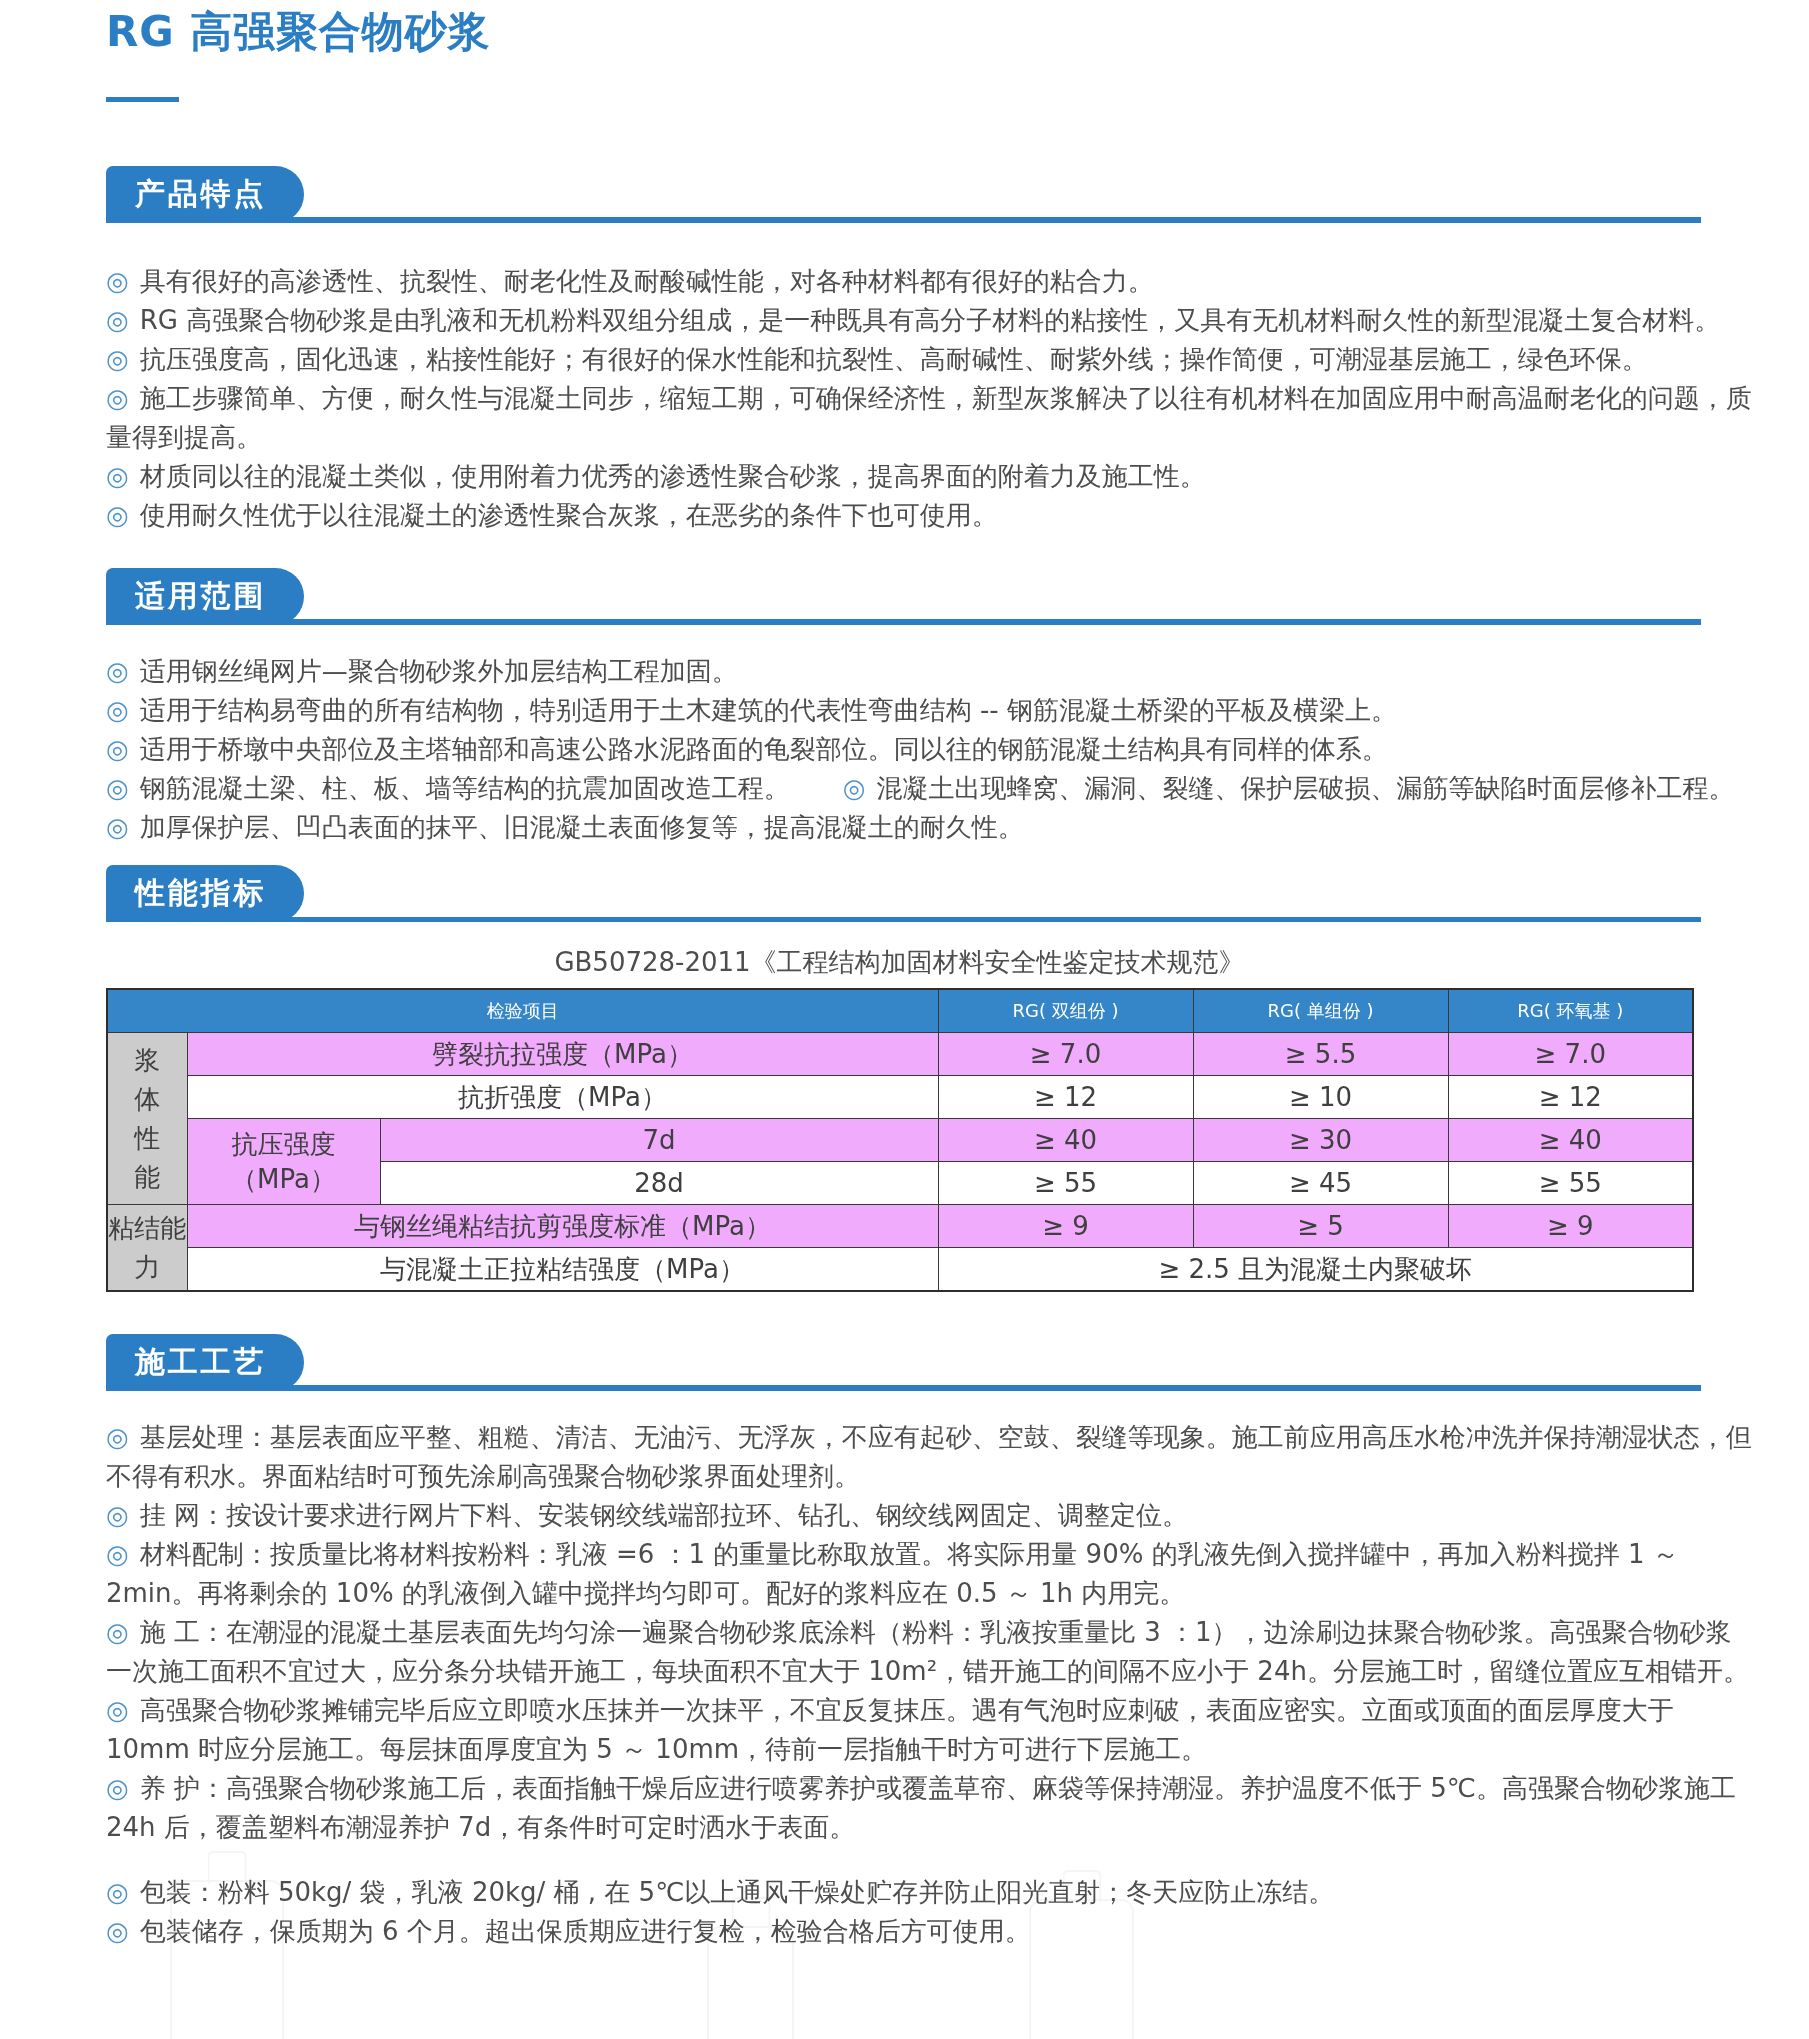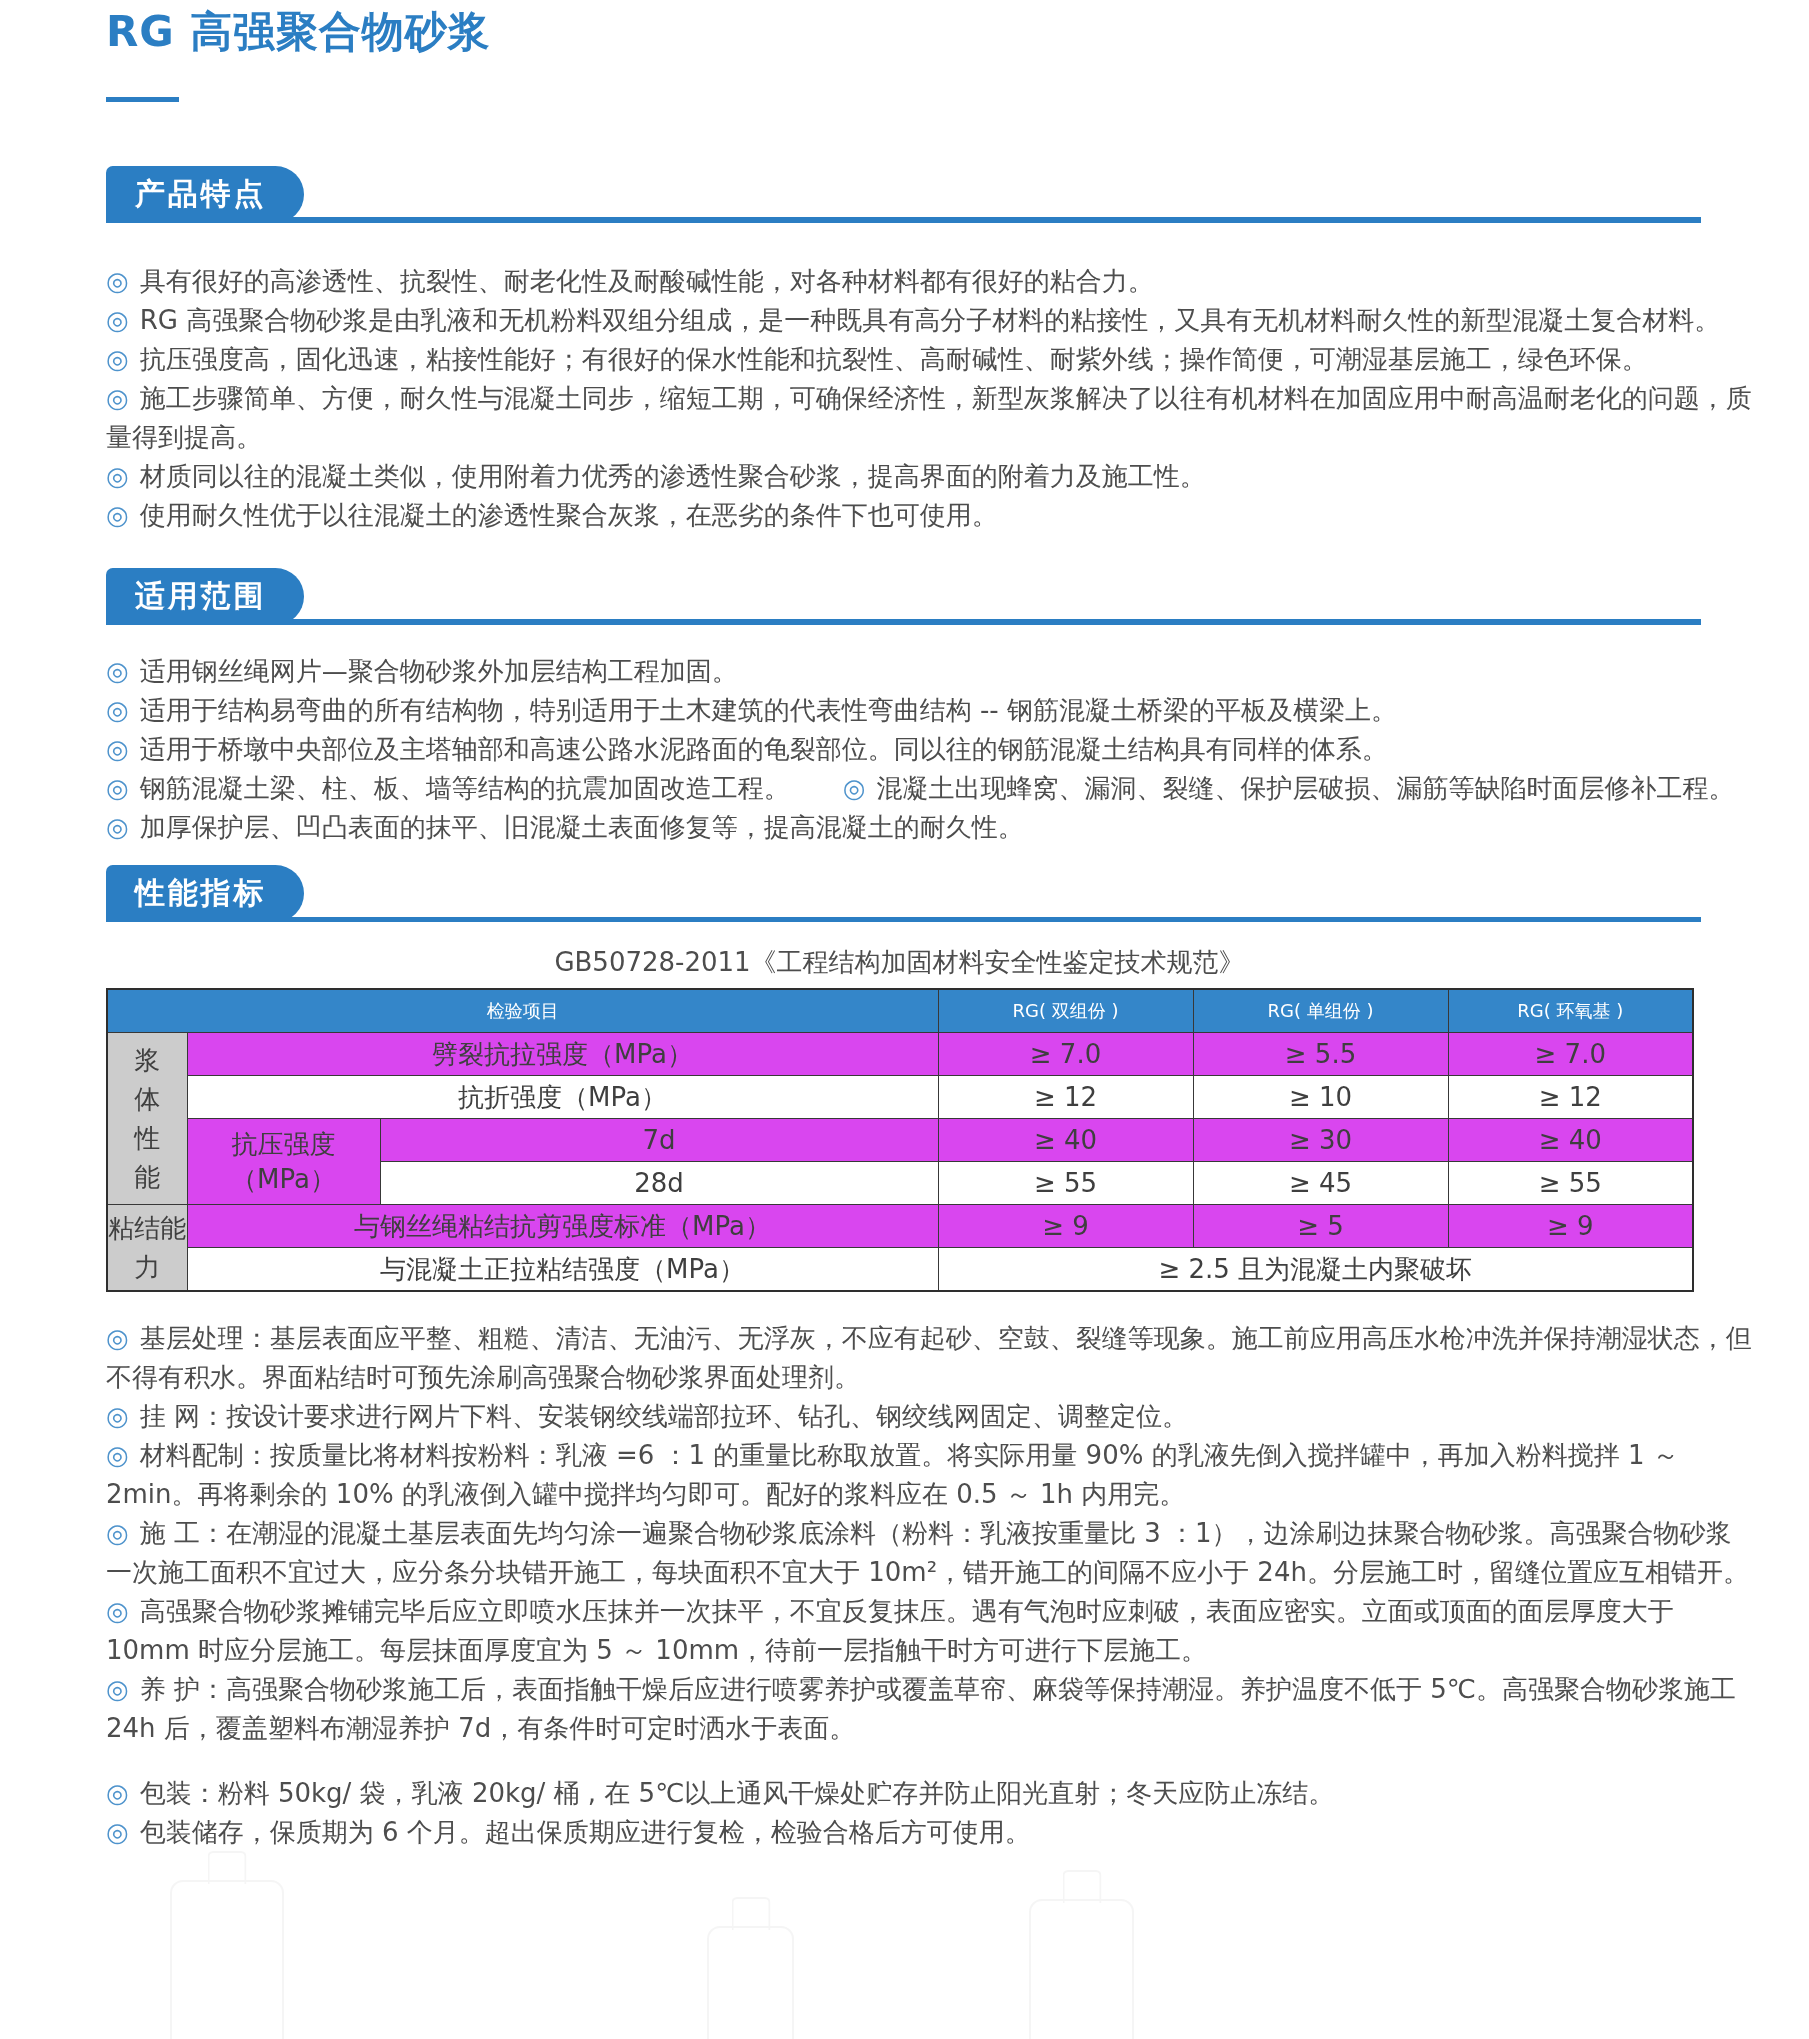--- a/index.html
+++ b/index.html
@@ -67,21 +67,21 @@
   table.perf th,table.perf td{
     border:1.8px solid #383838;
     text-align:center;vertical-align:middle;
     font-size:26px;color:#3f3f3f;font-weight:normal;
     padding:0;overflow:hidden;
   }
   table.perf tr.hdr th{
     height:42px;background:#3486c9;color:#ffffff;font-size:18px;
   }
   table.perf tr.data{height:43px;}
-  td.gray{background:#d946ef;}
+  td.gray{background:#f0abfc;}
   td.group{background:#cccccc;white-space:pre-line;line-height:39px;}
 
   
   .watermark{position:absolute;z-index:1;bottom:0;opacity:0.10;}
   .bottle{
     position:absolute;bottom:-37px;
     border:2.8px solid #9a9a9a;border-radius:13px 13px 5.5px 5.5px;background:transparent;
   }
   .bottle.b1{left:170px;width:110px;height:193px;}
   .bottle.b2{left:707px;width:83px;height:147px;}
@@ -198,20 +198,26 @@
         <td class="gray">≥ 5</td>
         <td class="gray">≥ 9</td>
       </tr>
       <tr class="data">
         <td colspan="2">与混凝土正拉粘结强度（MPa）</td>
         <td colspan="3">≥ 2.5 且为混凝土内聚破坏</td>
       </tr>
     </tbody>
       </table>
 
+    <div class="section-head m-process">
+      <div class="tab">
+        <span>施工工艺</span>
+      </div>
+      <div class="head-line"></div>
+    </div>
     <div class="bullets g-process">
       <p class="bullet"><span class="mark">◎</span><span>基层处理：基层表面应平整、粗糙、清洁、无油污、无浮灰，不应有起砂、空鼓、裂缝等现象。施工前应用高压水枪冲洗并保持潮湿状态，但不得有积水。界面粘结时可预先涂刷高强聚合物砂浆界面处理剂。</span></p>
       <p class="bullet"><span class="mark">◎</span><span>挂 网：按设计要求进行网片下料、安装钢绞线端部拉环、钻孔、钢绞线网固定、调整定位。</span></p>
       <p class="bullet"><span class="mark">◎</span><span>材料配制：按质量比将材料按粉料：乳液 =6 ：1 的重量比称取放置。将实际用量 90% 的乳液先倒入搅拌罐中，再加入粉料搅拌 1 ～ 2min。再将剩余的 10% 的乳液倒入罐中搅拌均匀即可。配好的浆料应在 0.5 ～ 1h 内用完。</span></p>
       <p class="bullet"><span class="mark">◎</span><span>施 工：在潮湿的混凝土基层表面先均匀涂一遍聚合物砂浆底涂料（粉料：乳液按重量比 3 ：1），边涂刷边抹聚合物砂浆。高强聚合物砂浆一次施工面积不宜过大，应分条分块错开施工，每块面积不宜大于 10m²，错开施工的间隔不应小于 24h。分层施工时，留缝位置应互相错开。</span></p>
       <p class="bullet"><span class="mark">◎</span><span>高强聚合物砂浆摊铺完毕后应立即喷水压抹并一次抹平，不宜反复抹压。遇有气泡时应刺破，表面应密实。立面或顶面的面层厚度大于 10mm 时应分层施工。每层抹面厚度宜为 5 ～ 10mm，待前一层指触干时方可进行下层施工。</span></p>
       <p class="bullet"><span class="mark">◎</span><span>养 护：高强聚合物砂浆施工后，表面指触干燥后应进行喷雾养护或覆盖草帘、麻袋等保持潮湿。养护温度不低于 5℃。高强聚合物砂浆施工 24h 后，覆盖塑料布潮湿养护 7d，有条件时可定时洒水于表面。</span></p>
     </div>
 
     <div class="bullets g-pack">

